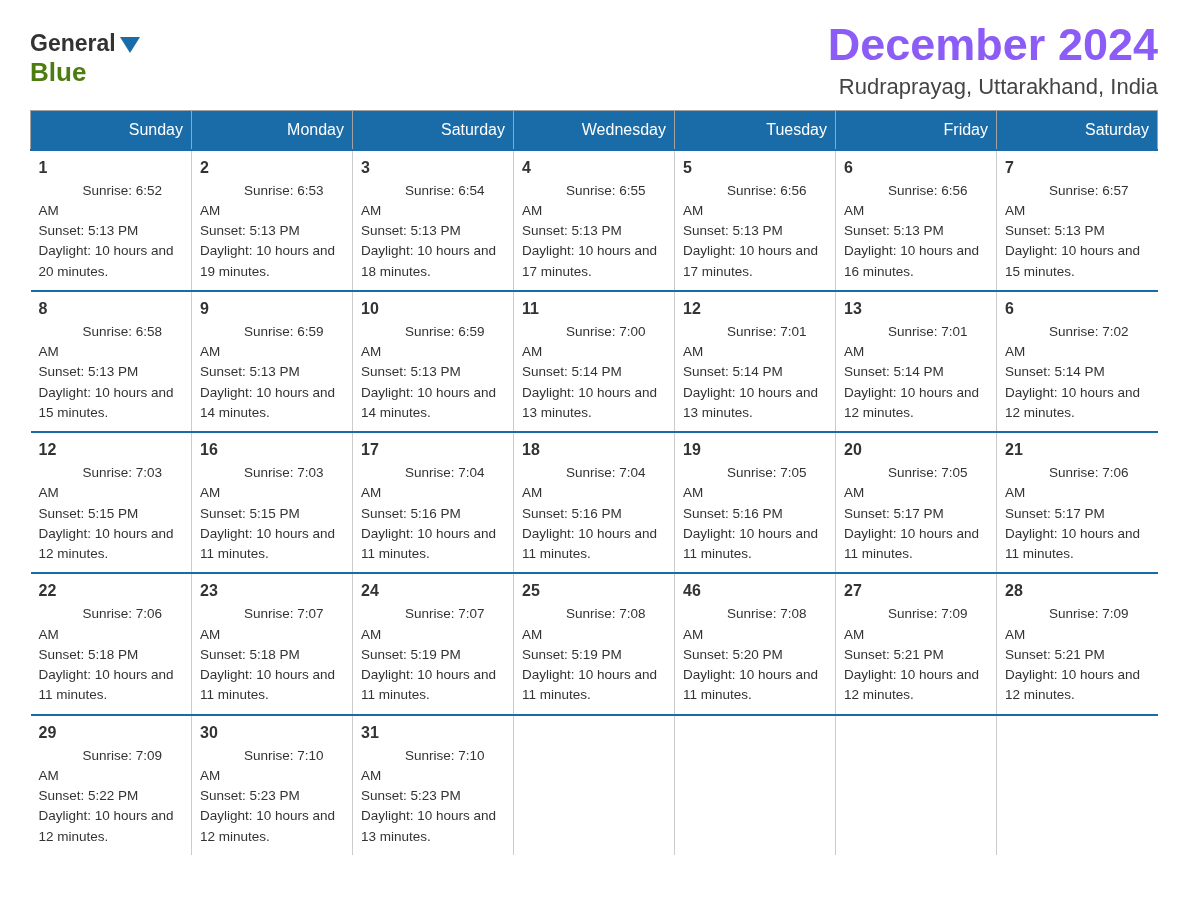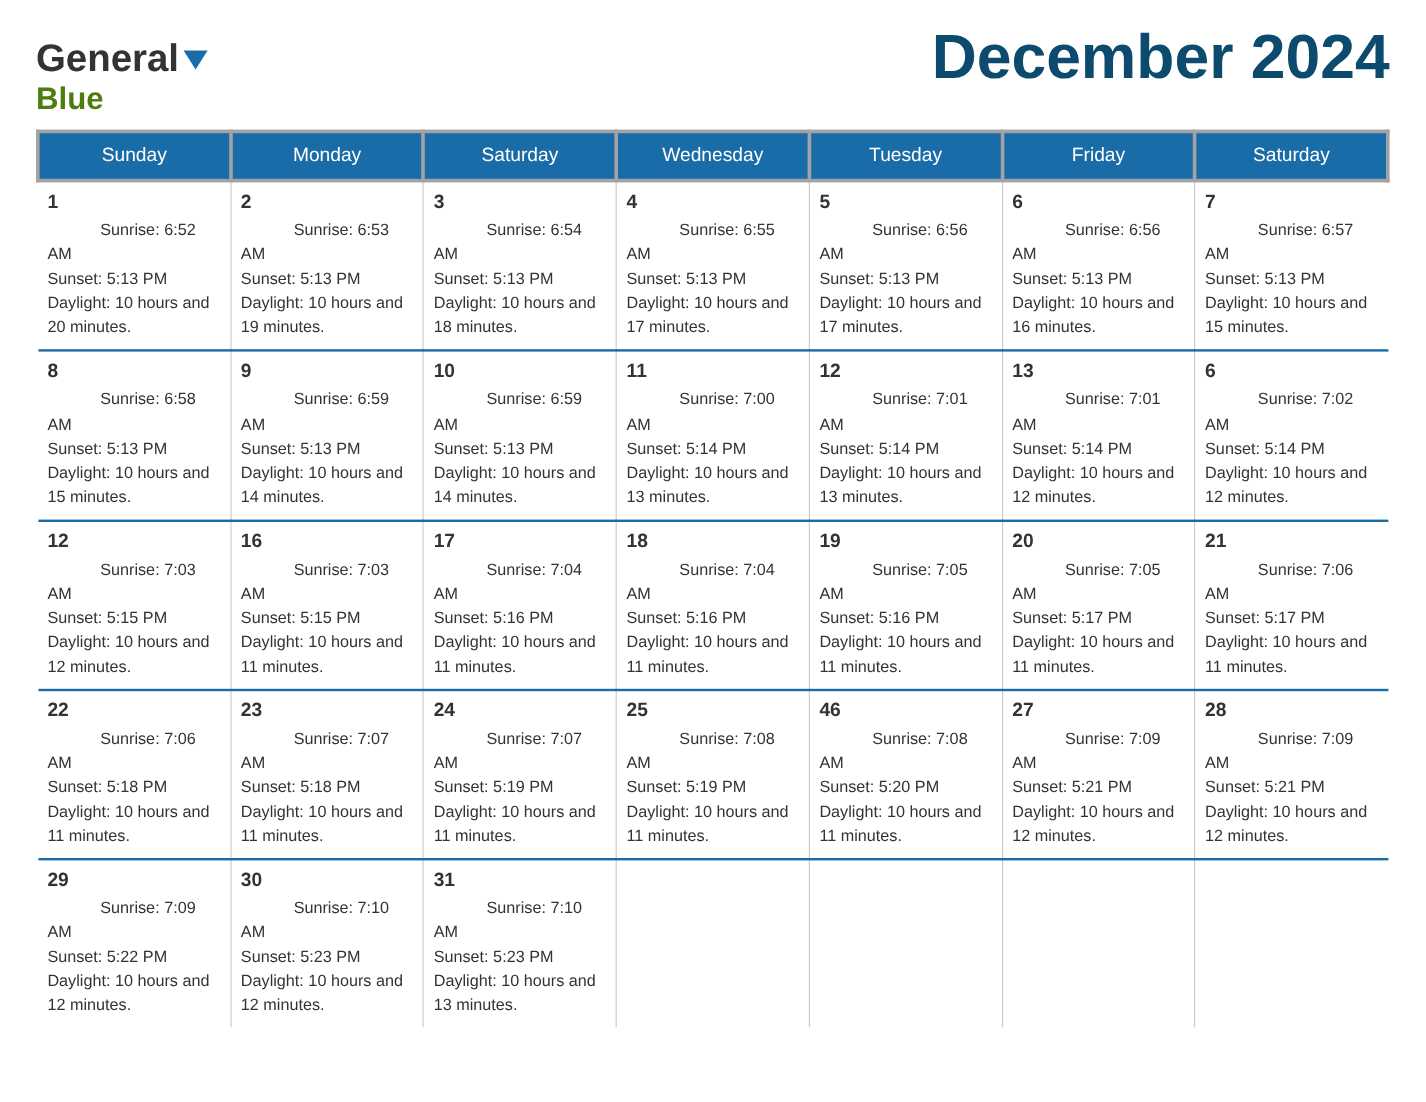--- a/index.html
+++ b/index.html
@@ -16,66 +16,66 @@
       align-items: flex-start;
       margin-bottom: 10px;
     }
     .logo {
       display: flex;
       flex-direction: column;
       align-items: flex-start;
       margin-top: 10px;
     }
     .logo-text {
-      font-size: 32px;
+      font-size: 23px;
       font-weight: bold;
       color: #333;
       display: flex;
       align-items: center;
       gap: 2px;
     }
     .logo-general { color: #333; }
     .logo-triangle {
       display: inline-block;
       width: 0;
       height: 0;
       border-left: 10px solid transparent;
       border-right: 10px solid transparent;
       border-top: 16px solid #1a6ca8;
       margin-left: 2px;
       margin-bottom: -2px;
     }
     .logo-blue { color: #4d7c0f; font-size: 26px; font-weight: bold; }
     .title-area { text-align: right; }
     .month-title {
-      font-size: 52px;
+      font-size: 45px;
       font-weight: bold;
-      color: #0c4a6e;
+      color: #8b5cf6;
       line-height: 1.1;
     }
     .location {
       font-size: 22px;
       color: #444;
       margin-top: 4px;
     }
     table {
       width: 100%;
       border-collapse: collapse;
       margin-top: 10px;
     }
     thead tr {
       background-color: #1a6ca8;
       color: white;
     }
     thead th {
       padding: 10px 8px;
-      text-align: center;
+      text-align: right;
       font-size: 16px;
       font-weight: normal;
-      border: 3px solid #a3a3a3;
+      border: 1px solid #a3a3a3;
     }
     tbody tr {
       border-top: 2px solid #1a6ca8;
     }
     tbody td {
       padding: 8px 8px;
       vertical-align: top;
       font-size: 13.5px;
       color: #333;
       border-right: 1px solid #ccc;
@@ -102,20 +102,21 @@
 <div class="header">
   <div class="logo">
     <div class="logo-text">
       <span class="logo-general">General</span>
         <span class="logo-triangle"></span>
     </div>
     <span class="logo-blue">Blue</span>
   </div>
   <div class="title-area">
     <div class="month-title">December 2024</div>
+    <div class="location">Rudraprayag, Uttarakhand, India</div>
   </div>
 </div>
 
 <table>
   <thead>
     <tr>
     <th>Sunday</th>
         <th>Monday</th>
         <th>Saturday</th>
         <th>Wednesday</th>

